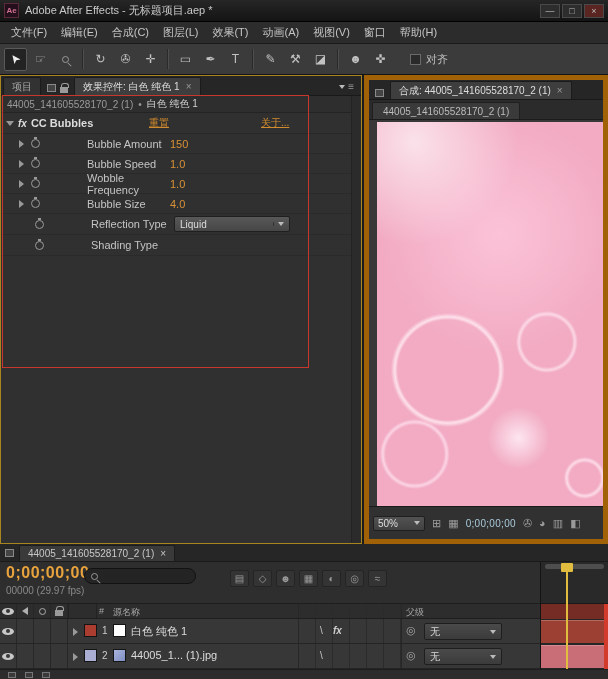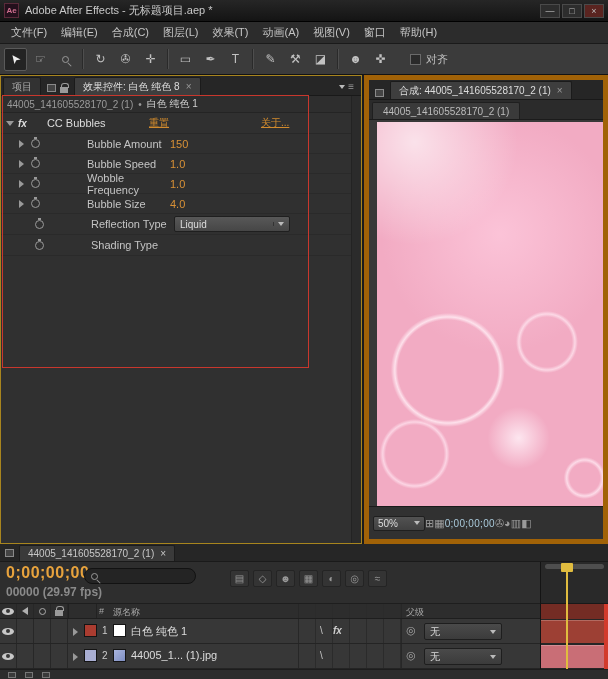--- a/index.html
+++ b/index.html
@@ -44,21 +44,21 @@
   .caret { width: 0; height: 0; border-left: 3px solid transparent; border-right: 3px solid transparent; border-top: 4px solid #bbb; }
 
   .breadcrumb { height: 17px; background: #2e2e2e; border-bottom: 1px solid #242424; display: flex; align-items: center; gap: 5px; padding: 0 6px; font-size: 10px; color: #9a9a9a; white-space: nowrap; }
   .breadcrumb .layer-name { color: #d0d0d0; }
 
   .effect-header { position: relative; height: 21px; display: flex; align-items: center; gap: 4px; padding: 0 5px; border-bottom: 1px solid #282828; }
   .tri-d { width: 0; height: 0; border-left: 4px solid transparent; border-right: 4px solid transparent; border-top: 5px solid #999; }
   .tri-r { width: 0; height: 0; border-top: 4px solid transparent; border-bottom: 4px solid transparent; border-left: 5px solid #999; }
   .tri-spacer { width: 9px; }
   .fx-badge { font-style: italic; font-weight: bold; color: #ddd; font-size: 10px; }
-  .effect-name { font-weight: normal; color: #ddd; margin-left: 16px; }
+  .effect-name { font-weight: bold; color: #ddd; }
   .link { color: var(--link-orange, #d28b2d); text-decoration: underline; font-size: 10px; cursor: pointer; }
   .effect-header .reset { position: absolute; left: 148px; }
   .effect-header .about { position: absolute; left: 260px; }
 
   .prop-row { height: 20px; display: flex; align-items: center; gap: 5px; padding-left: 18px; border-bottom: 1px solid rgba(0,0,0,0.12); }
   .prop-row.dd { height: 21px; }
   .i-stopwatch { position: relative; width: 9px; height: 9px; border: 1px solid #999; border-radius: 50%; margin: 0 2px; flex: none; }
   .i-stopwatch::before { content: ""; position: absolute; top: -3px; left: 2px; width: 3px; height: 2px; background: #999; }
   .prop-label { color: #c4c4c4; width: 118px; flex: none; padding-left: 40px; }
   .prop-value { color: var(--accent-orange, #d99136); }
@@ -78,34 +78,34 @@
     background-image:
       radial-gradient(circle at 16% 5%, rgba(255,255,255,0.65), rgba(255,255,255,0) 24%),
       radial-gradient(circle at 30% 62%, rgba(255,255,255,0) 50px, rgba(255,234,242,0.85) 53px, rgba(255,255,255,0) 57px),
       radial-gradient(circle at 72% 55%, rgba(255,255,255,0) 25px, rgba(255,230,240,0.75) 28px, rgba(255,255,255,0) 31px),
       radial-gradient(circle at 16% 83%, rgba(255,255,255,0) 29px, rgba(255,226,238,0.75) 32px, rgba(255,255,255,0) 35px),
       radial-gradient(circle at 60% 79%, rgba(255,240,247,0.85), rgba(255,255,255,0) 9%),
       radial-gradient(circle at 88% 89%, rgba(255,255,255,0) 15px, rgba(255,230,240,0.8) 18px, rgba(255,255,255,0) 21px),
       radial-gradient(circle at 52% 28%, rgba(255,205,224,0.7), rgba(255,255,255,0) 38%);
   }
   .handle { position: absolute; width: 5px; height: 5px; background: #e03a2e; border: 1px solid #7a1510; z-index: 3; }
-  .comp-bottombar { height: 20px; background: #313131; border-top: 1px solid #1b1b1b; display: flex; align-items: center; padding: 16px 4px; font-size: 10px; }
+  .comp-bottombar { height: 20px; background: #313131; border-top: 1px solid #1b1b1b; display: flex; align-items: center; gap: 7px; padding: 16px 4px; font-size: 10px; }
   .zoom-dd { width: 52px; height: 15px; background: linear-gradient(#525252,#414141); border: 1px solid #1f1f1f; border-radius: 2px; display: flex; align-items: center; padding: 0 4px; color: #ddd; font-size: 10px; }
   .zoom-dd .caret { margin-left: auto; }
   .bar-icon { color: #9a9a9a; font-size: 11px; }
   .comp-timecode { color: #a9c9da; font-size: 10px; letter-spacing: 0.3px; }
 
   
   .timeline { position: relative; height: 135px; background: #2e2e2e; }
   .tl-tabbar { height: 18px; background: #262626; border-bottom: 1px solid #1a1a1a; display: flex; align-items: flex-end; gap: 5px; padding: 1px 2px 0 5px; }
   .tl-tabbar .i-box { align-self: center; }
   .tl-tab { height: 16px; background: #3a3a3a; border: 1px solid #1c1c1c; border-bottom: none; border-radius: 2px 2px 0 0; padding: 0 8px; display: flex; align-items: center; gap: 6px; font-size: 10px; color: #c8c8c8; white-space: nowrap; }
   .tl-controls { position: relative; height: 42px; background: #2e2e2e; border-bottom: 1px solid #1e1e1e; }
   .tl-timecode { position: absolute; left: 6px; top: 2px; font-size: 16px; font-weight: bold; color: var(--timecode-orange, #e8a33d); letter-spacing: 0.5px; }
-  .tl-frameinfo { position: absolute; left: 6px; top: 23px; font-size: 12px; color: #8a8a8a; font-weight: bold; }
+  .tl-frameinfo { position: absolute; left: 6px; top: 23px; font-size: 10px; color: #8a8a8a; }
   .tl-search { position: absolute; left: 84px; top: 6px; width: 112px; height: 16px; background: #242424; border: 1px solid #121212; border-radius: 8px; display: flex; align-items: center; gap: 5px; padding: 0 6px; }
   .i-mag { position: relative; width: 7px; height: 7px; border: 1px solid #999; border-radius: 50%; flex: none; }
   .i-mag::after { content: ""; position: absolute; width: 5px; height: 1px; background: #999; transform: rotate(45deg); left: 4px; top: 7px; }
   .tl-search input { flex: 1; width: 70px; background: transparent; border: none; outline: none; color: #ddd; font-size: 10px; }
   .tl-icons { position: absolute; left: 230px; top: 8px; display: flex; gap: 4px; }
   .tl-btn { width: 19px; height: 17px; display: flex; align-items: center; justify-content: center; color: #999; font-size: 10px; background: #343434; border: 1px solid #242424; border-radius: 2px; }
   .tl-header { position: relative; height: 15px; background: #2d2d2d; border-bottom: 1px solid #1e1e1e; font-size: 9px; color: #aaa; }
   .tl-row { position: relative; height: 25px; background: #373737; border-bottom: 1px solid #242424; }
   .tgl { position: absolute; top: 0; bottom: 0; width: 17px; border-right: 1px solid #272727; display: flex; align-items: center; justify-content: center; }
   .i-eye { position: relative; width: 12px; height: 7px; border-radius: 50%; background: #c8c8c8; }
@@ -203,21 +203,21 @@
     <div class="left-panel">
       <div class="tabbar">
         <div class="tab">
           <span>项目</span>
         </div>
         <div class="panel-iconbox">
           <span class="i-box"></span>
           <span class="i-lock"></span>
         </div>
         <div class="tab active">
-          <span>效果控件: 白色 纯色 8</span>
+          <span>效果控件: 白色 纯色 1</span>
           <span class="close">×</span>
         </div>
         <div class="panel-menu">
           <span class="caret"></span>
           <span>≡</span>
         </div>
       </div>
 
       <div class="breadcrumb">
         <span>44005_141605528170_2 (1)</span>

